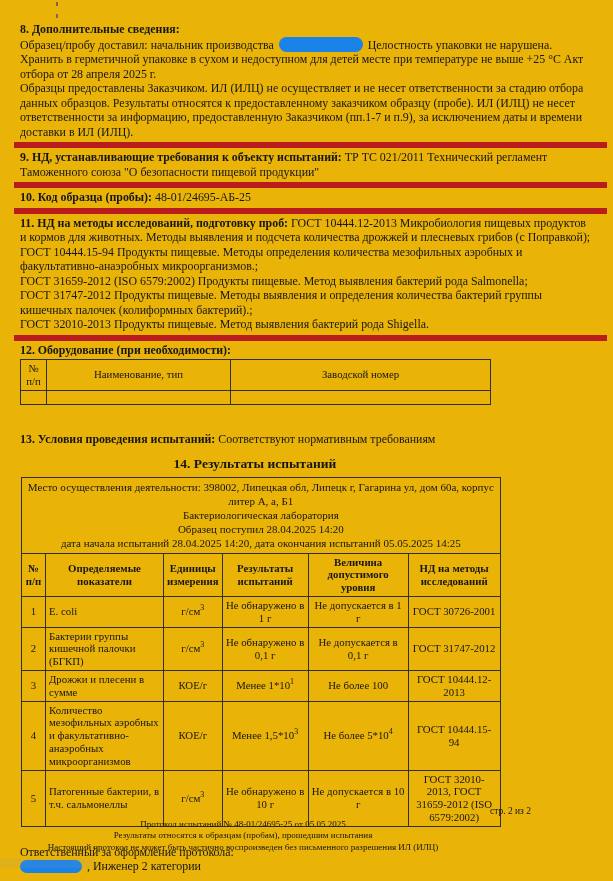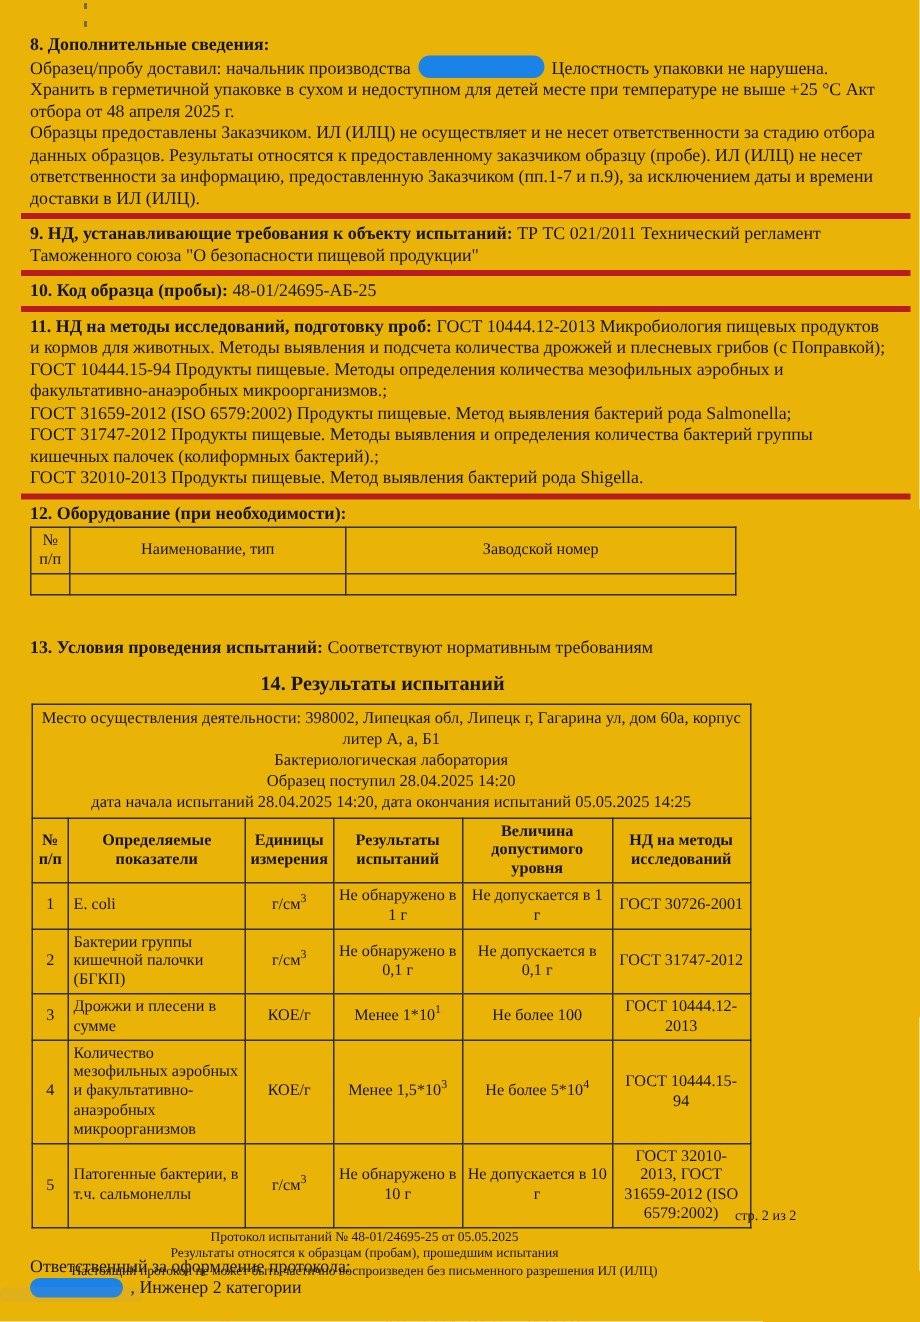--- a/index.html
+++ b/index.html
@@ -9,21 +9,21 @@
     width:613px; height:881px;
     background:#eab308;
     font-family:"Liberation Serif", serif;
     color:#161616;
     padding:20px 18px 0 20px;
     font-size:11.9px; line-height:14.5px;
     overflow:hidden;
   }
   .b { font-weight:bold; }
   .sec { padding:2px 0 3px 0; }
-  .ruled { border-top:4px solid #b91c1c; margin-right:-12px; margin-left:-6px; padding-left:6px; padding-right:12px; }
+  .ruled { border-top:6px solid #b91c1c; margin-right:-12px; margin-left:-6px; padding-left:6px; padding-right:12px; }
   .redact {
     display:inline-block;
     background:#1b82e8;
     border-radius:8px;
     vertical-align:-3px;
     margin:0 5px;
   }
   .redact-top { width:84px; height:15px; }
   .redact-sig { width:62px; height:13px; margin-left:0; }
   table { border-collapse:collapse; font-size:10.8px; line-height:12.8px; color:#161616; }
@@ -61,21 +61,21 @@
 </head>
 <body>
 
 <div class="page">
 
   <div class="artifact-top"></div>
 
   <div class="sec">
     <div class="b">8. Дополнительные сведения:</div>
     <div>
-      <span>Образец/пробу доставил: начальник производства</span><span class="redact redact-top" style="background-color: rgb(27, 130, 232);"></span><span>Целостность упаковки не нарушена. Хранить в герметичной упаковке в сухом и недоступном для детей месте при температуре не выше +25 °C  Акт отбора от 48 апреля 2025 г.</span>
+      <span>Образец/пробу доставил: начальник производства</span><span class="redact redact-top" style="background-color: rgb(27, 130, 232);"></span><span>Целостность упаковки не нарушена. Хранить в герметичной упаковке в сухом и недоступном для детей месте при температуре не выше +25 °C  Акт отбора от 28 апреля 2025 г.</span>
     </div>
     <div>Образцы предоставлены Заказчиком. ИЛ (ИЛЦ) не осуществляет и не несет ответственности за стадию отбора данных образцов. Результаты относятся к предоставленному заказчиком образцу (пробе). ИЛ (ИЛЦ) не несет ответственности за информацию, предоставленную Заказчиком (пп.1-7 и п.9), за исключением даты и времени доставки в ИЛ (ИЛЦ).</div>
   </div>
 
   <div class="sec ruled">
     <span class="b">9. НД, устанавливающие требования к объекту испытаний:</span>
     <span>ТР ТС 021/2011 Технический регламент Таможенного союза "О безопасности пищевой продукции"</span>
   </div>
 
   <div class="sec ruled">

